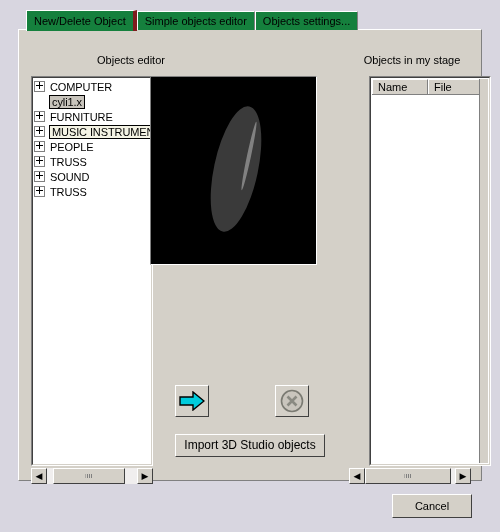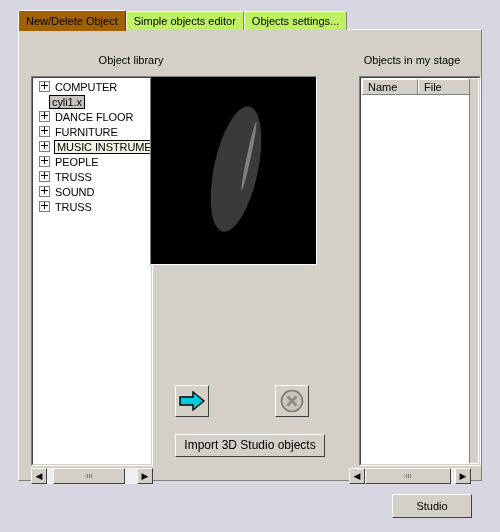--- a/index.html
+++ b/index.html
@@ -32,37 +32,38 @@
     height: 20px;
     display: flex;
     align-items: flex-end;
     z-index: 5;
   }
   .tab {
     height: 19px;
     line-height: 19px;
     padding: 0 7px;
     font-size: 11px;
-    background: #bef264;
+    background: #15803d;
     border-top: 1px solid #ffffff;
     border-left: 1px solid #ffffff;
     border-right: 1px solid #808080;
     box-sizing: border-box;
     white-space: nowrap;
     color: #000;
     position: relative;
     cursor: default;
   }
   .tab.active {
-    background: #a16207;
+    background: #15803d;
     height: 21px;
     line-height: 20px;
     margin-bottom: -1px;
     z-index: 6;
-    border-right: 1px solid #7f1d1d;
+    border-right: 4px solid #7f1d1d;
+    margin-left: 8px;
   }
 
   
   #tabpanel {
     position: absolute;
     left: 18px; top: 29px;
     width: 464px; height: 452px;
     background: #d4d0c8;
     border-top: 1px solid #ffffff;
     border-left: 1px solid #ffffff;
@@ -112,21 +113,20 @@
     position: absolute;
     left: 2px; top: 2px;
     right: 2px; bottom: 2px;
     overflow: hidden;
     background: #fff;
   }
   .tree-row {
     height: 15px;
     display: flex;
     align-items: center;
-    padding-left: 5px;
     white-space: nowrap;
     cursor: default;
   }
   .tree-row.child { padding-left: 16px; }
   .plus {
     width: 9px; height: 9px;
     border: 1px solid #808080;
     background: #fff;
     position: relative;
     margin-right: 5px;
@@ -190,21 +190,21 @@
     left: 96px; top: 44px;
     width: 4px; height: 70px;
     background: #9a9a9a;
     border-radius: 50%;
     transform: rotate(12deg);
     opacity: 0.75;
   }
 
   
   #stage-frame {
-    left: 340px; top: 46px;
+    left: 350px; top: 46px;
     width: 122px; height: 390px;
   }
   #stage-inner {
     position: absolute;
     left: 2px; top: 2px;
     right: 2px; bottom: 2px;
     background: #fff;
     overflow: hidden;
   }
   #stage-header {
@@ -362,39 +362,35 @@
 <div id="dialog">
 
   <div id="tabstrip">
     <div class="tab active">New/Delete Object</div>
     <div class="tab">Simple objects editor</div>
     <div class="tab">Objects settings...</div>
   </div>
 
   <div id="tabpanel">
 
-    <div class="panel-caption" id="lib-caption">Object library</div>
+    <div class="panel-caption" id="lib-caption">Objects editor</div>
     <div class="panel-caption" id="stage-caption">Objects in my stage</div>
 
     <div class="sunken" id="lib-frame">
       <div id="lib-tree">
 
         <div class="tree-row">
           <span class="plus"></span>
           <span class="tree-label">COMPUTER</span>
         </div>
 
         <div class="tree-row child">
           <span class="tree-label selected">cyli1.x</span>
         </div>
 
-        <div class="tree-row">
-          <span class="plus"></span>
-          <span class="tree-label">DANCE FLOOR</span>
-        </div>
 
         <div class="tree-row">
           <span class="plus"></span>
           <span class="tree-label">FURNITURE</span>
         </div>
 
         <div class="tree-row">
           <span class="plus"></span>
           <span class="tree-label focused">MUSIC INSTRUMENT</span>
         </div>
@@ -476,15 +472,15 @@
             <span class="sb-grip"></span>
           </div>
       </div>
       <div class="sb-btn">
           <span>▶</span>
         </div>
     </div>
 
   </div>
 
-  <div class="footer-btn" id="cancel-btn">Studio</div>
+  <div class="footer-btn" id="cancel-btn">Cancel</div>
 
 </div>
 
 </body></html>

